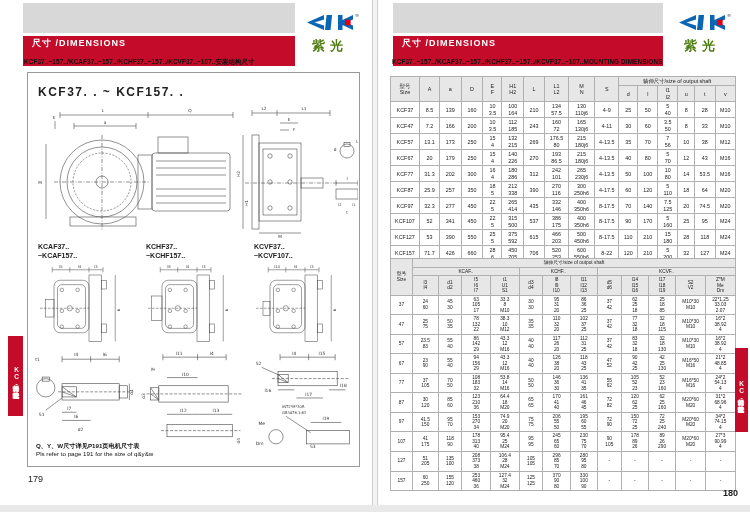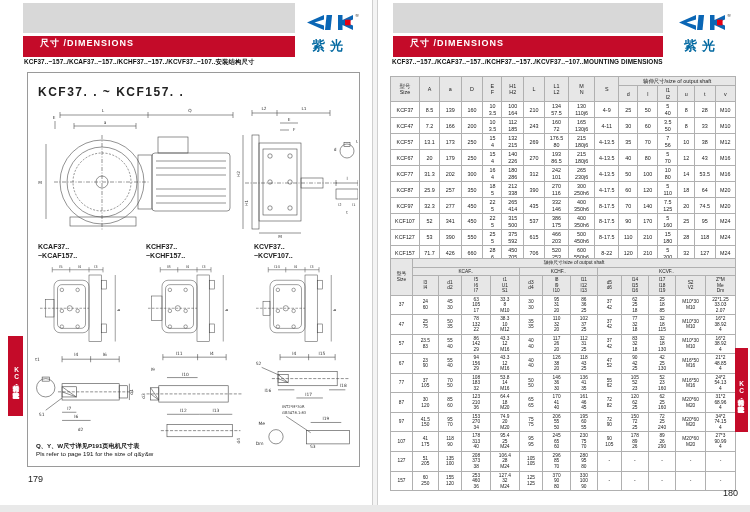--- a/index.html
+++ b/index.html
@@ -8,43 +8,43 @@
   .spread { position:relative; width:750px; height:512px; background:#fdfdfd; }
   .page { position:absolute; top:0; height:512px; width:372px; background:#fff; }
   .page-left { left:0; }
   .page-right { left:378px; }
   .spine { position:absolute; left:372px; top:0; width:6px; height:512px;
     border-left:1px solid #cfcfcf; border-right:1px solid #cfcfcf; background:#f4f4f4; }
   .bottom-edge { position:absolute; left:0; top:505px; width:750px; height:7px; background:#e9e9e9; }
 
   
   .topbar { position:absolute; height:30px; background:#d8d8d8; }
-  .redbar { position:absolute; height:21px; background:#c40b29; color:#fff;
-    font-size:9px; font-weight:bold; line-height:15px; padding-left:17px; letter-spacing:1px; }
+  .redbar { position:absolute; height:30px; background:#c40b29; color:#fff;
+    font-size:9px; font-weight:bold; line-height:15px; padding-left:9px; letter-spacing:1px; }
   .logo { position:absolute; width:64px; height:46px; text-align:center; }
-  .logo .cn { color:#0369a1; font-weight:bold; font-size:13px; letter-spacing:5px; margin-top:-2px; }
+  .logo .cn { color:#4d7c0f; font-weight:bold; font-size:13px; letter-spacing:5px; margin-top:-2px; }
   .title-line { position:absolute; font-size:6.4px; font-weight:bold; color:#111; white-space:nowrap; letter-spacing:0.1px; }
 
   
   .draw-box { position:absolute; left:27px; top:72px; width:333px; height:395px; border:1px solid #9a9a9a; background:#fff; }
   .md-title { position:absolute; left:10px; top:12px; font-size:12px; font-weight:bold; letter-spacing:1.5px; color:#222; }
   svg { font-family:"DejaVu Sans", sans-serif; }
   svg text { font-size:4.3px; fill:#333; }
   svg .tt { font-size:3.6px; }
   .main-svg { position:absolute; left:2px; top:26px; }
   .variants { position:absolute; left:4px; top:170px; width:325px; display:flex; }
   .variant { width:108px; }
   .v-title { font-size:7px; font-weight:bold; color:#222; line-height:1.25; padding-left:6px; }
   .shafts { position:absolute; left:2px; top:276px; width:329px; display:flex; }
   .shaft-fig { width:109px; }
   .footnote { position:absolute; left:8px; bottom:7px; font-size:6.2px; color:#111; line-height:1.4; }
   .footnote .cn { font-weight:bold; }
   .pagenum { position:absolute; font-size:9px; color:#222; }
   .pn-left { left:28px; top:474px; }
-  .pn-right { right:12px; top:488px; }
+  .pn-right { right:12px; top:488px;font-weight:bold; }
 
   
   .side-tab { position:absolute; background:#c40b29; color:#fff;
     writing-mode:vertical-rl; text-orientation:upright;
     font-size:6.5px; font-weight:bold; text-align:center; line-height:13px; letter-spacing:0; }
   .tab-left { left:8px; top:336px; width:15px; height:80px; }
   .tab-right { right:2px; top:348px; width:13px; height:84px; }
 
   
   .dim-table { border-collapse:collapse; width:100%; table-layout:fixed; background:#fff; }

